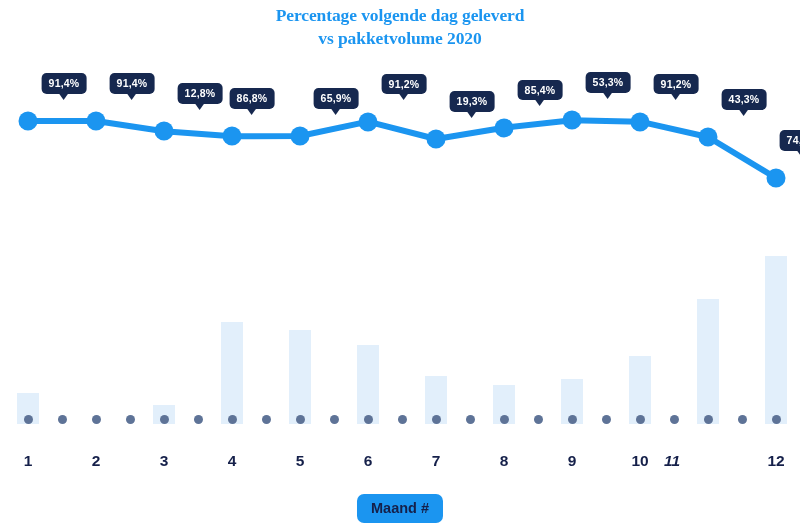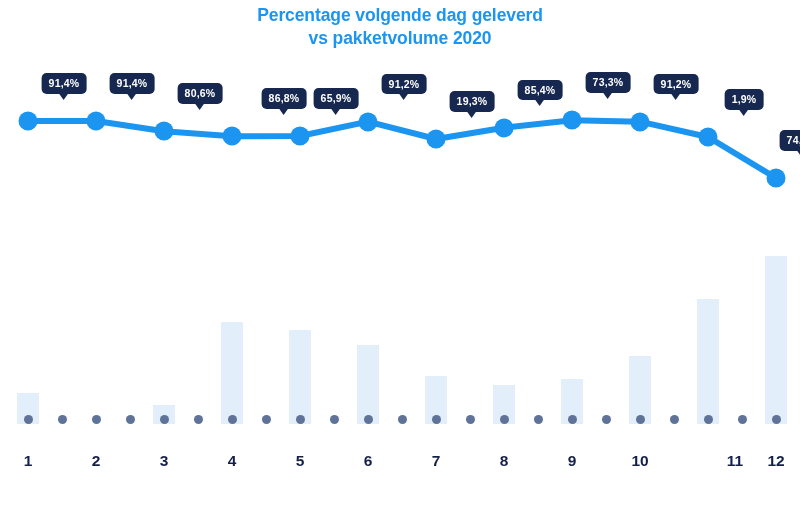--- a/index.html
+++ b/index.html
@@ -16,20 +16,21 @@
   .chart-title{
     position:absolute;
     left:0;right:0;top:4px;
     text-align:center;
     font-size:17.5px;
     font-weight:700;
     line-height:1.33;
     letter-spacing:-0.1px;
     color:#1b95f0;
     white-space:pre-line;
+    font-family:Liberation Serif, serif;
   }
 
   
   .plot{
     position:absolute;
     left:0;top:60px;
     width:800px;height:360px;
   }
 
   .bars-layer,.line-layer,.dots-layer,.labels-layer{
@@ -161,41 +162,42 @@
         <div class="baseline-dot" style="left: 703.5px; top: 354.5px;"></div>
         <div class="baseline-dot" style="left: 737.5px; top: 354.5px;"></div>
         <div class="baseline-dot" style="left: 771.5px; top: 354.5px;"></div>
       </div>
     <div class="line-layer"><svg width="800" height="360">
           <polyline fill="none" stroke="#1b95f0" stroke-width="6" stroke-linejoin="round" stroke-linecap="round" points="28,61 96,61 164,71.33333333333336 232,76.33333333333336 300,76 368,61.66666666666668 436,79 504,67.66666666666666 572,60.33333333333337 640,61.66666666666668 708,77.00000000000003 776,118"></polyline>
         </svg><div class="pt" style="left: 28px; top: 61px;"></div><div class="pt" style="left: 96px; top: 61px;"></div><div class="pt" style="left: 164px; top: 71.3333px;"></div><div class="pt" style="left: 232px; top: 76.3333px;"></div><div class="pt" style="left: 300px; top: 76px;"></div><div class="pt" style="left: 368px; top: 61.6667px;"></div><div class="pt" style="left: 436px; top: 79px;"></div><div class="pt" style="left: 504px; top: 67.6667px;"></div><div class="pt" style="left: 572px; top: 60.3333px;"></div><div class="pt" style="left: 640px; top: 61.6667px;"></div><div class="pt" style="left: 708px; top: 77px;"></div><div class="pt" style="left: 776px; top: 118px;"></div></div>
     <div class="labels-layer">
         <div class="tip" style="left: 28px; top: 13px;">91,4%</div>
         <div class="tip" style="left: 96px; top: 13px;">91,4%</div>
-        <div class="tip" style="left: 164px; top: 23.3333px;">80,6%</div>
-        <div class="tip" style="left: 248px; top: 28.3333px;">86,8%</div>
+        <div class="tip" style="left: 164px; top: 23.3333px;">12,8%</div>
+        <div class="tip" style="left: 216px; top: 28.3333px;">86,8%</div>
         <div class="tip" style="left: 300px; top: 28px;">65,9%</div>
         <div class="tip" style="left: 368px; top: 13.6667px;">91,2%</div>
         <div class="tip" style="left: 436px; top: 31px;">19,3%</div>
         <div class="tip" style="left: 504px; top: 19.6667px;">85,4%</div>
-        <div class="tip" style="left: 572px; top: 12.3333px;">73,3%</div>
+        <div class="tip" style="left: 572px; top: 12.3333px;">53,3%</div>
         <div class="tip" style="left: 640px; top: 13.6667px;">91,2%</div>
-        <div class="tip" style="left: 708px; top: 29px;">1,9%</div>
+        <div class="tip" style="left: 708px; top: 29px;">43,3%</div>
         <div class="tip" style="left: 766px; top: 70px;">74,3%</div>
       </div>
   </div>
 
   <div class="xaxis">
       <div class="xtick" style="left: 28px;">1</div>
       <div class="xtick" style="left: 96px;">2</div>
       <div class="xtick" style="left: 164px;">3</div>
       <div class="xtick" style="left: 232px;">4</div>
       <div class="xtick" style="left: 300px;">5</div>
       <div class="xtick" style="left: 368px;">6</div>
       <div class="xtick" style="left: 436px;">7</div>
       <div class="xtick" style="left: 504px;">8</div>
       <div class="xtick" style="left: 572px;">9</div>
       <div class="xtick" style="left: 640px; text-align: center;">10</div>
-      <div class="xtick" style="left: 735px;">11</div>
+      <div class="xtick" style="left: 672px; font-style: italic;">11</div>
       <div class="xtick" style="left: 776px;">12</div>
     </div>
 
+  <div class="axis-badge">Maand #</div>
 </div>
 
 </body></html>

